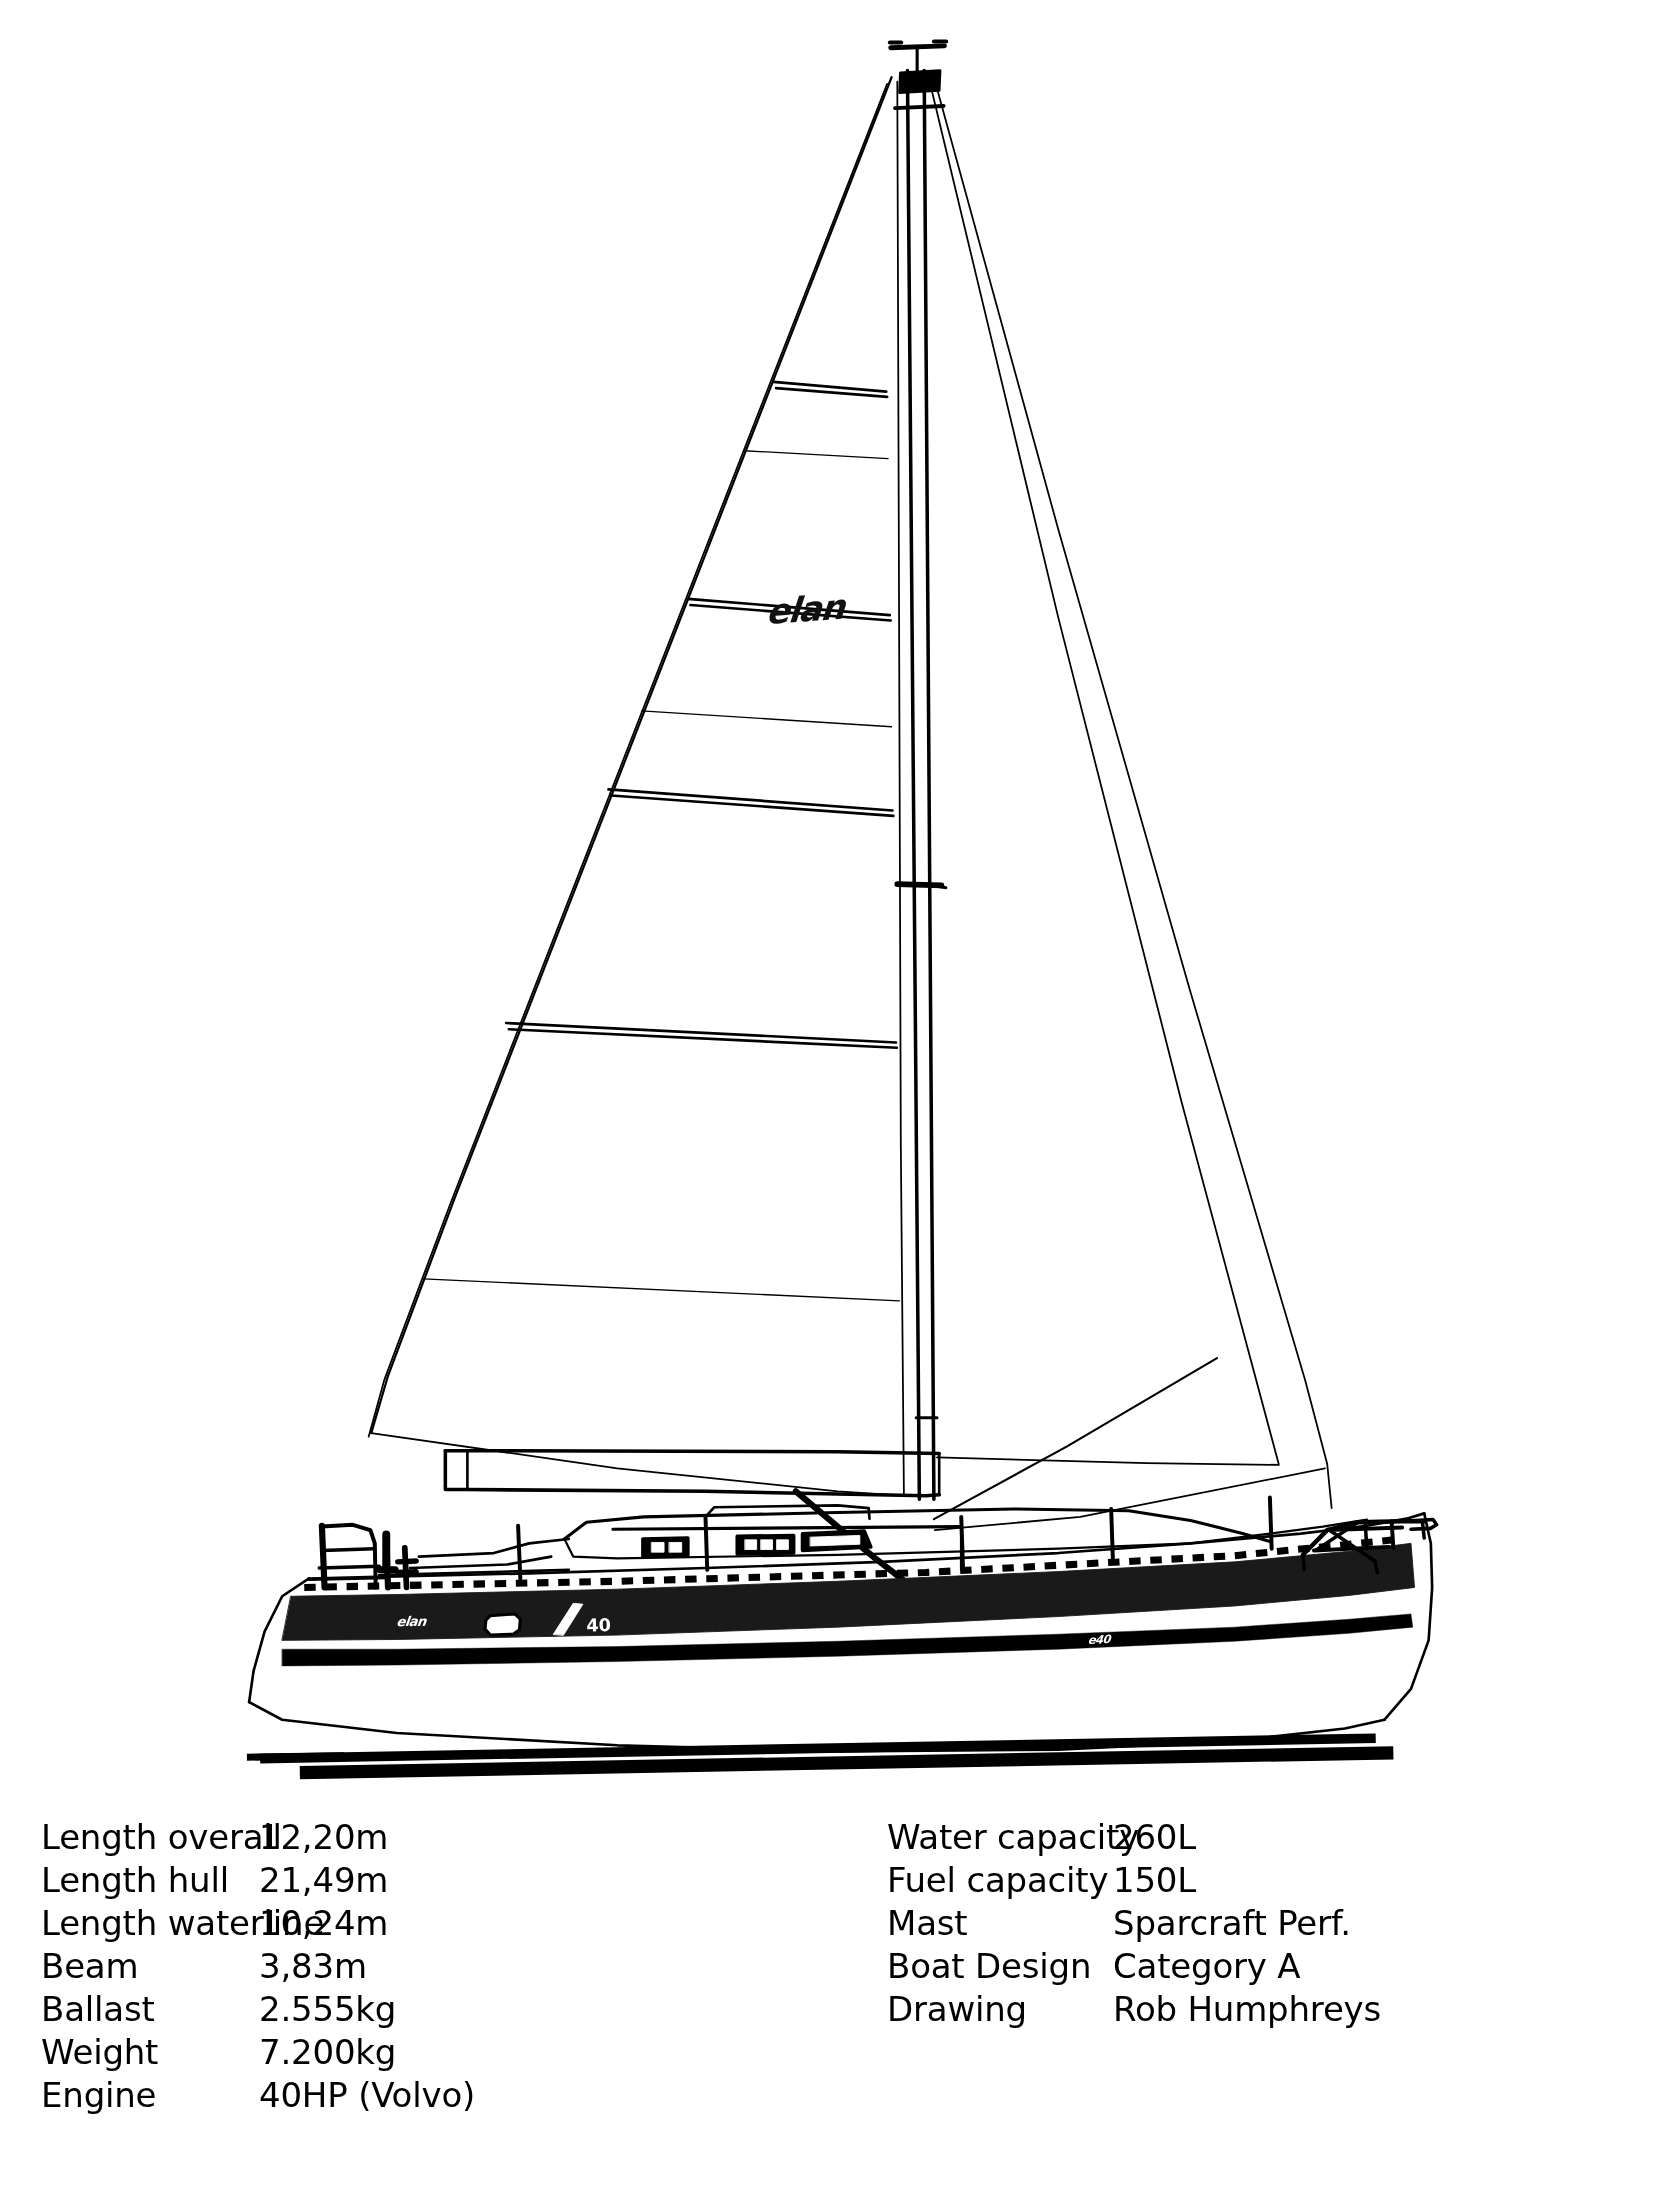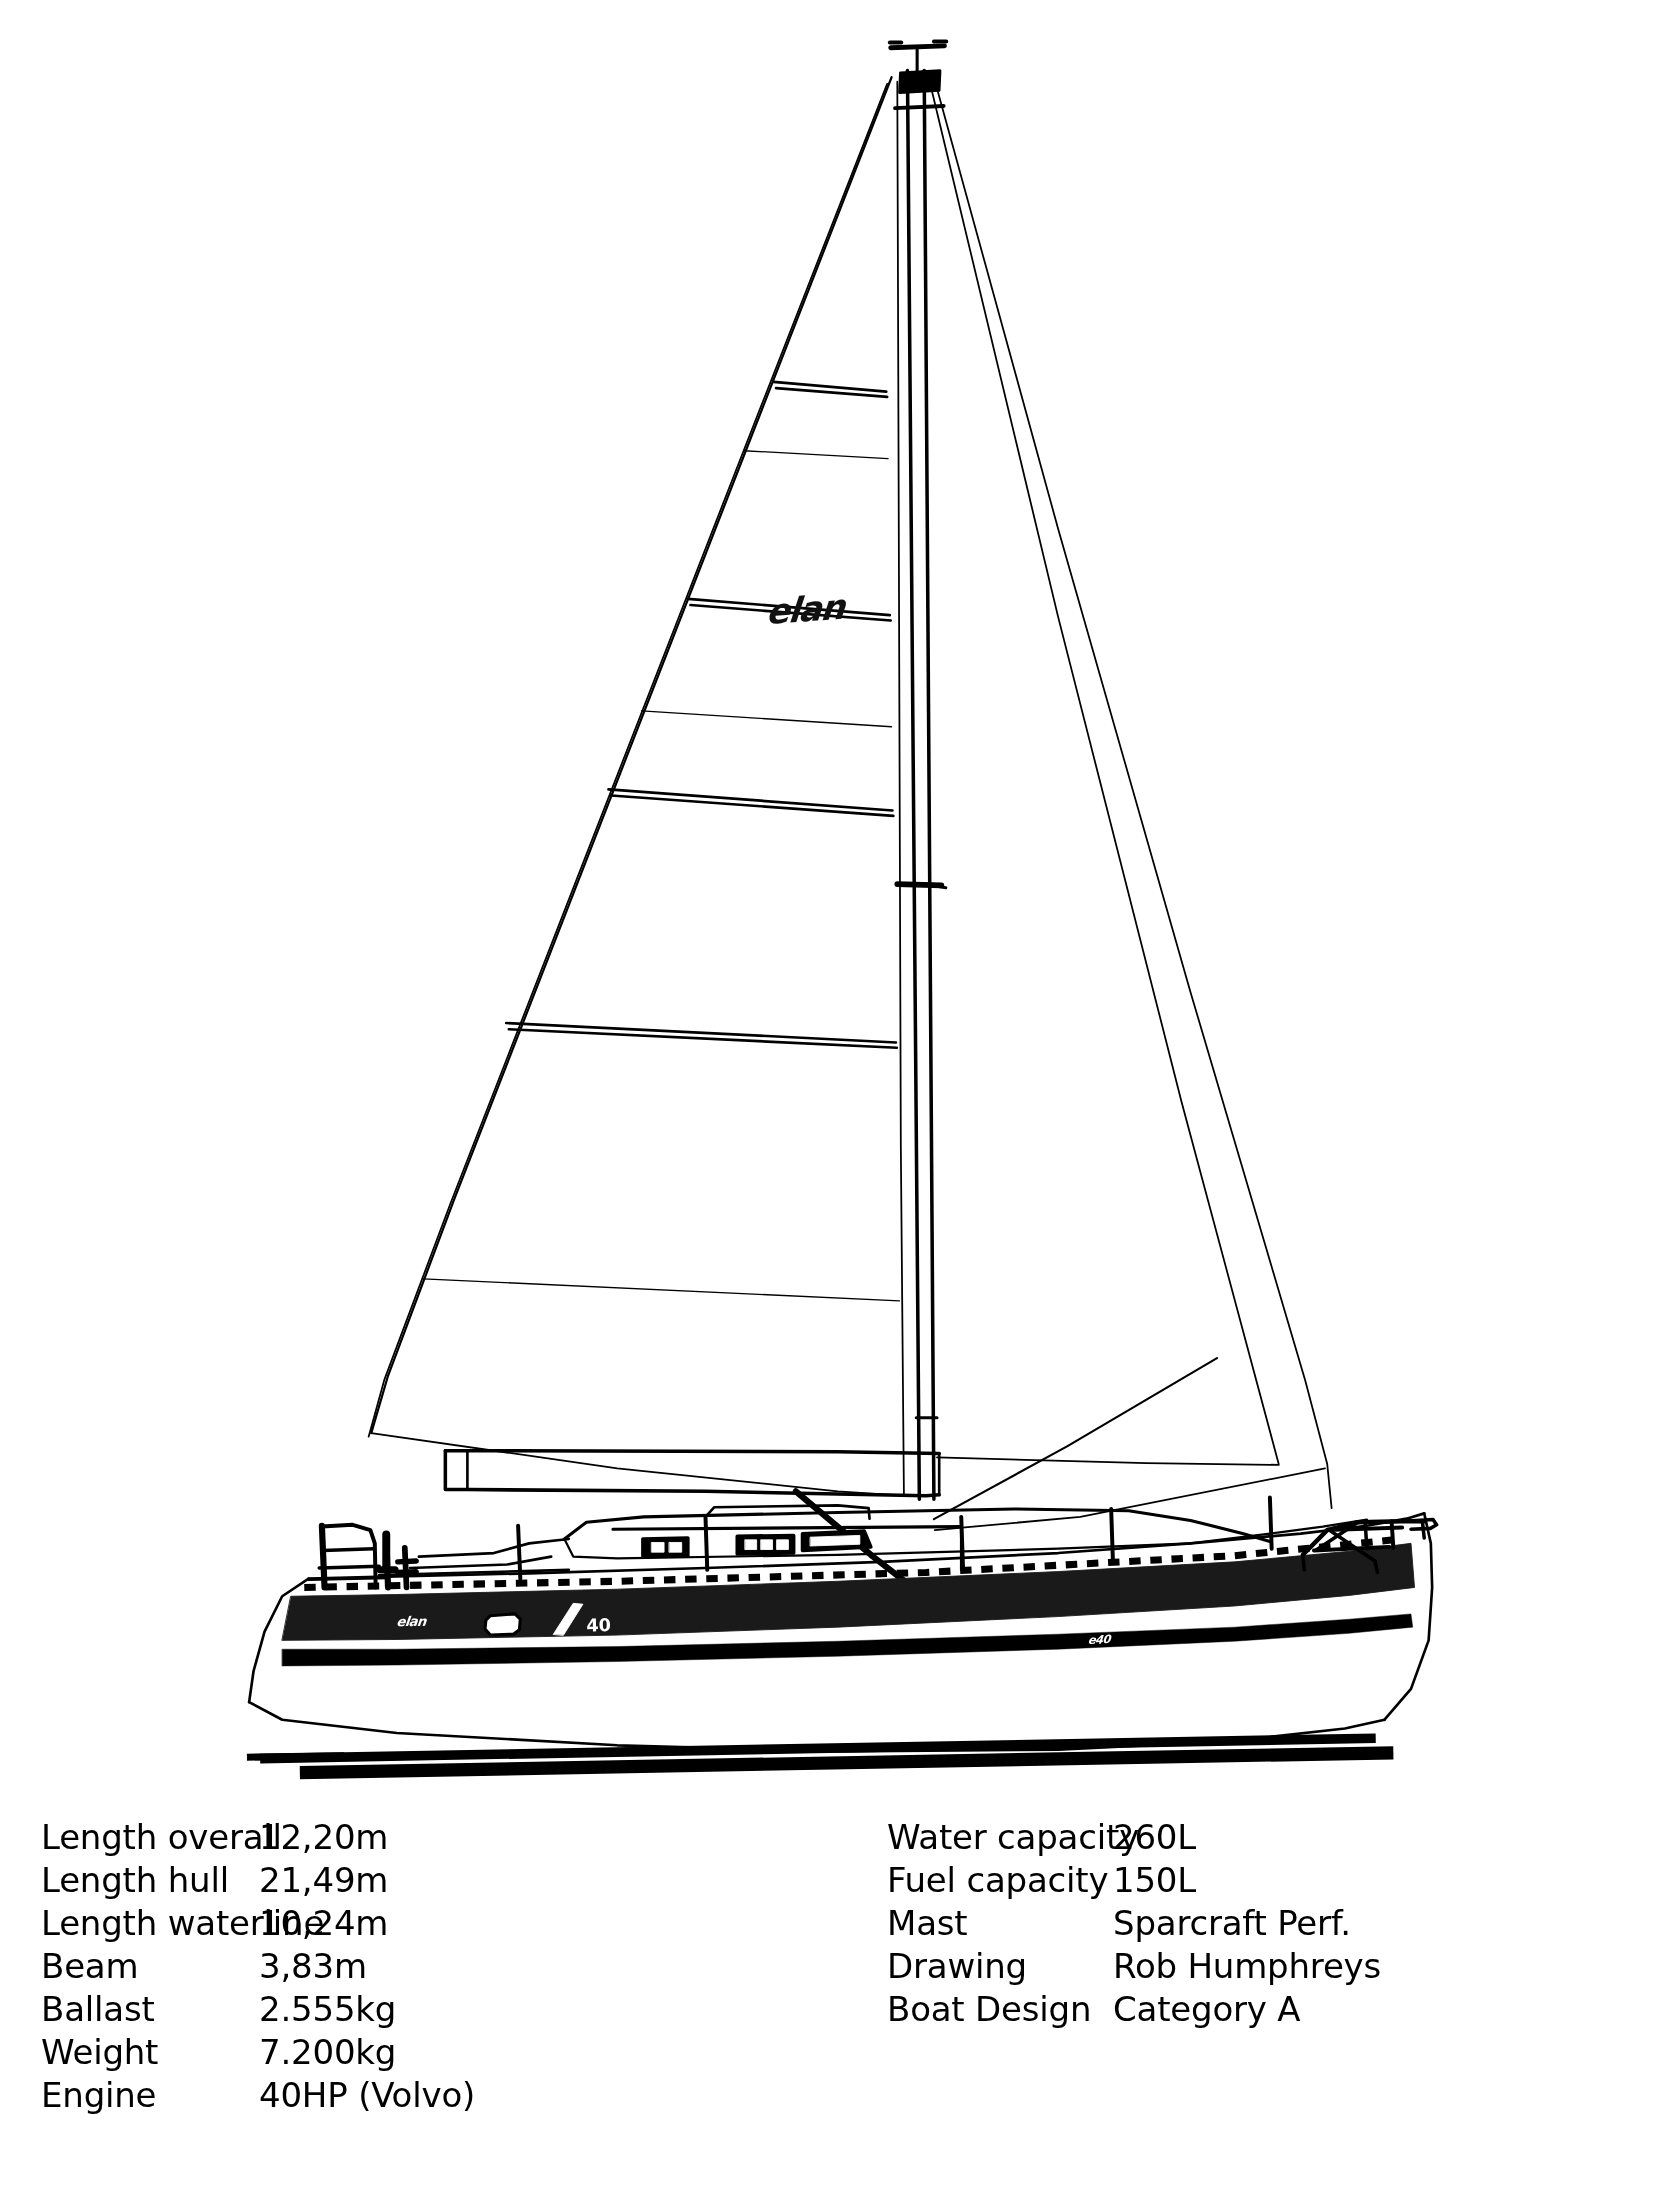--- a/index.html
+++ b/index.html
@@ -350,23 +350,23 @@
     </div>
     <div class="spec-row">
       <span class="spec-label">Fuel capacity</span>
       <span class="spec-value">150L</span>
     </div>
     <div class="spec-row">
       <span class="spec-label">Mast</span>
       <span class="spec-value">Sparcraft Perf.</span>
     </div>
     <div class="spec-row">
+      <span class="spec-label">Boat Design</span>
+      <span class="spec-value">Category A</span>
+    </div>
+    <div class="spec-row">
       <span class="spec-label">Drawing</span>
       <span class="spec-value">Rob Humphreys</span>
     </div>
-    <div class="spec-row">
-      <span class="spec-label">Boat Design</span>
-      <span class="spec-value">Category A</span>
-    </div>
   </div>
 
 </div>
 
 
 </body></html>

